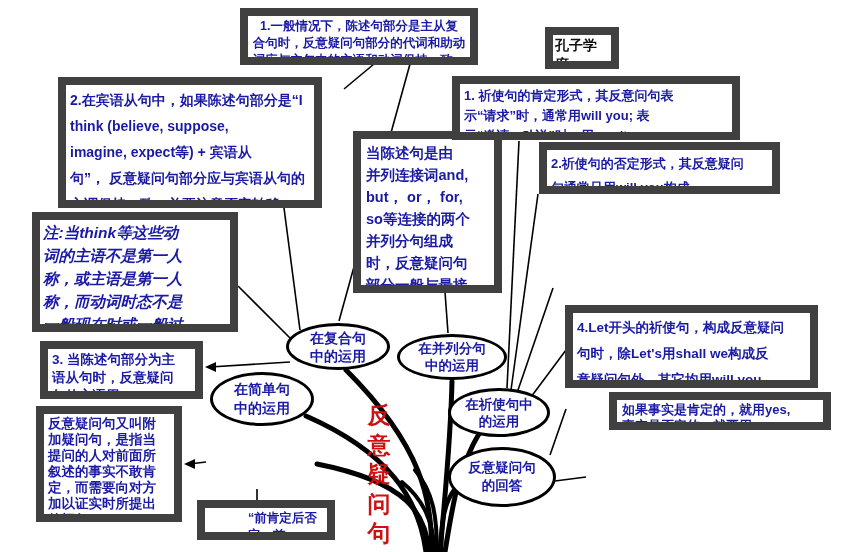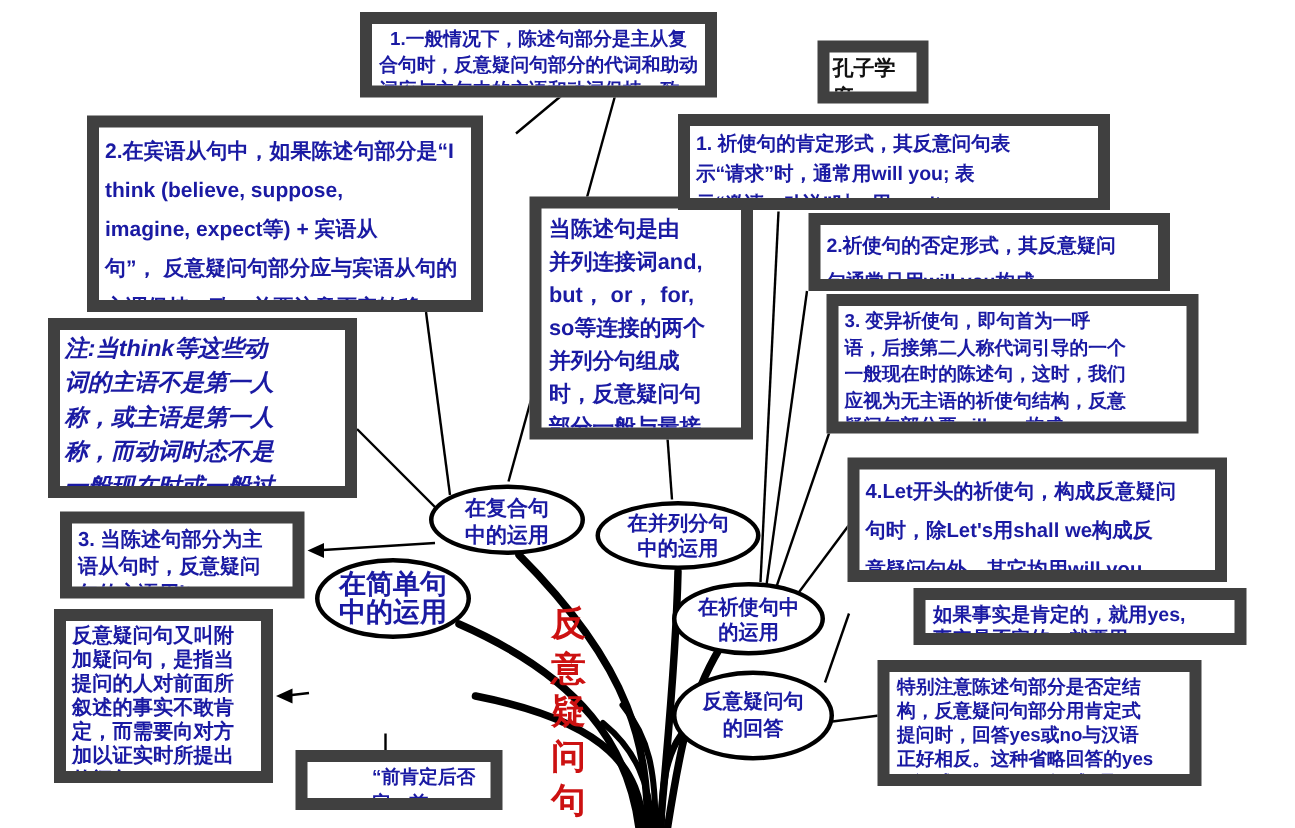--- a/index.html
+++ b/index.html
@@ -28,21 +28,21 @@
   #box-imp2{left:522px;top:142px;width:241px;height:52px;font-size:13px;line-height:24px;margin-left:17px;}
   #box-imp3{left:551px;top:196px;width:248px;height:93px;font-size:12.5px;line-height:17.5px;}
   #box-imp4{left:565px;top:305px;width:253px;height:83px;font-size:13.5px;line-height:26px;}
   #box-ans1{left:565px;top:392px;width:222px;height:38px;font-size:13px;line-height:16px;padding:2px 5px;margin-left:44px;}
   #box-ans2{left:585px;top:440px;width:216px;height:84px;font-size:12.5px;line-height:16px;padding:2px 5px;}
   #box-subj{left:40px;top:341px;width:163px;height:58px;font-size:13.5px;line-height:18px;}
   #box-defl{left:36px;top:406px;width:146px;height:116px;font-size:13.5px;line-height:16px;}
   #box-quote{left:197px;top:500px;width:138px;height:40px;font-size:12.5px;line-height:17px;padding-left:43px;}
   #el-complex{left:286px;top:323px;width:104px;height:47px;font-size:14px;line-height:18px;}
   #el-compound{left:397px;top:334px;width:110px;height:46px;font-size:13.5px;line-height:17px;}
-  #el-simple{left:210px;top:372px;width:104px;height:54px;font-size:18px;line-height:19px;}
+  #el-simple{left:210px;top:372px;width:104px;height:54px;font-size:14px;line-height:19px;}
   #el-imper{left:448px;top:388px;width:102px;height:49px;font-size:13.5px;line-height:17px;}
   #el-def{left:207px;top:432px;width:106px;height:58px;font-size:17px;letter-spacing:8px;padding-left:8px;}
   #el-answer{left:448px;top:447px;width:108px;height:60px;font-size:13.5px;line-height:18px;}
   #red-title{
     position:absolute;z-index:3;left:366px;top:401px;width:26px;height:150px;
     color:#cc1111;font-weight:bold;font-size:23px;line-height:29.5px;
     word-break:break-all;text-align:center;
   }
 </style>
 </head>
@@ -110,36 +110,26 @@
 so等连接的两个
 并列分句组成
 时，反意疑问句
 部分一般与最接</div>
 
   <div class="box" id="box-imp1">1. 祈使句的肯定形式，其反意问句表
 示“请求”时，通常用will you; 表
 示“邀请、劝说”时，用won't you。</div>
   <div class="box" id="box-imp2">2.祈使句的否定形式，其反意疑问
 句通常只用will you构成。</div>
-  <div class="box" id="box-imp3">3. 变异祈使句，即句首为一呼
-语，后接第二人称代词引导的一个
-一般现在时的陈述句，这时，我们
-应视为无主语的祈使句结构，反意
-疑问句部分要will you构成。</div>
   <div class="box" id="box-imp4">4.Let开头的祈使句，构成反意疑问
 句时，除Let's用shall we构成反
 意疑问句外，其它均用will you。</div>
 
   <div class="box" id="box-ans1">如果事实是肯定的，就用yes,
 事实是否定的，就要用no。</div>
-  <div class="box" id="box-ans2">特别注意陈述句部分是否定结
-构，反意疑问句部分用肯定式
-提问时，回答yes或no与汉语
-正好相反。这种省略回答的yes
-要译成“不”，no要译成“是”。</div>
 
   <div class="box" id="box-subj">3. 当陈述句部分为主
 语从句时，反意疑问
 句的主语用it。</div>
 
   <div class="box" id="box-defl">反意疑问句又叫附
 加疑问句，是指当
 提问的人对前面所
 叙述的事实不敢肯
 定，而需要向对方

